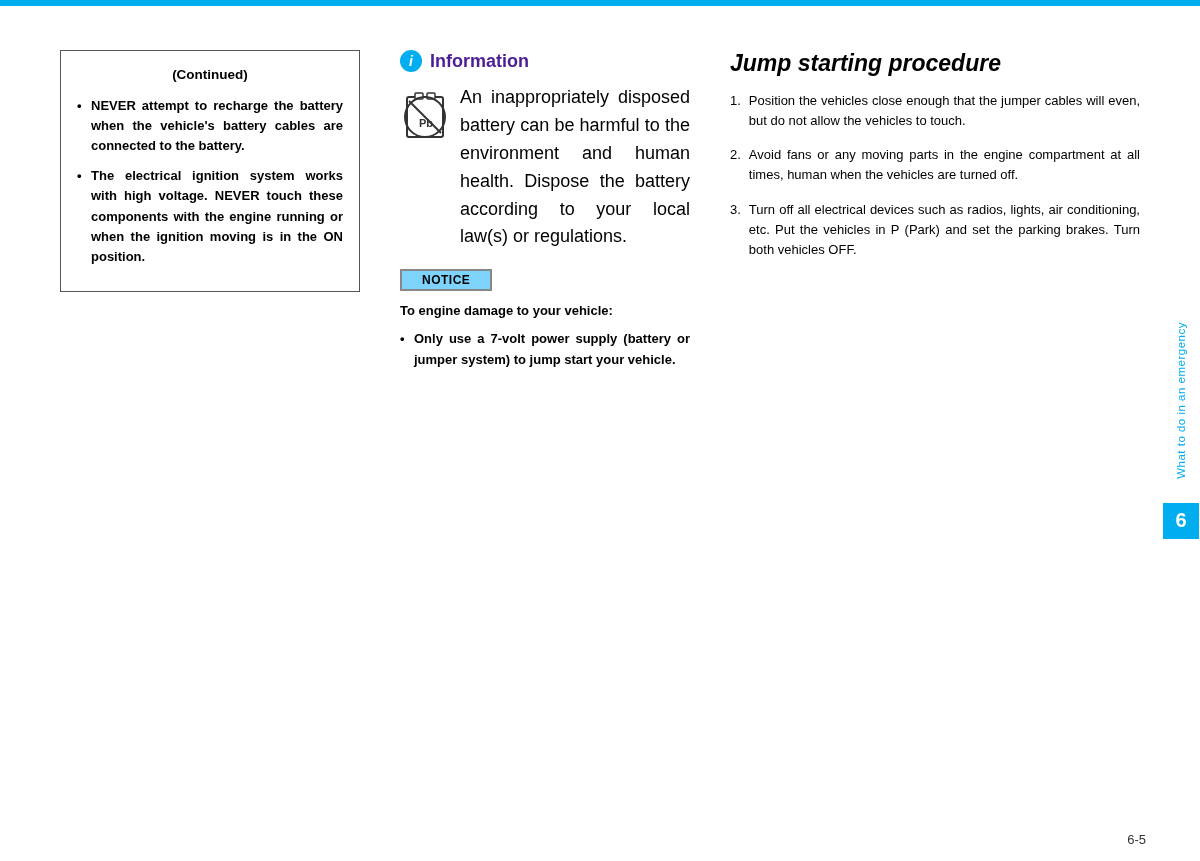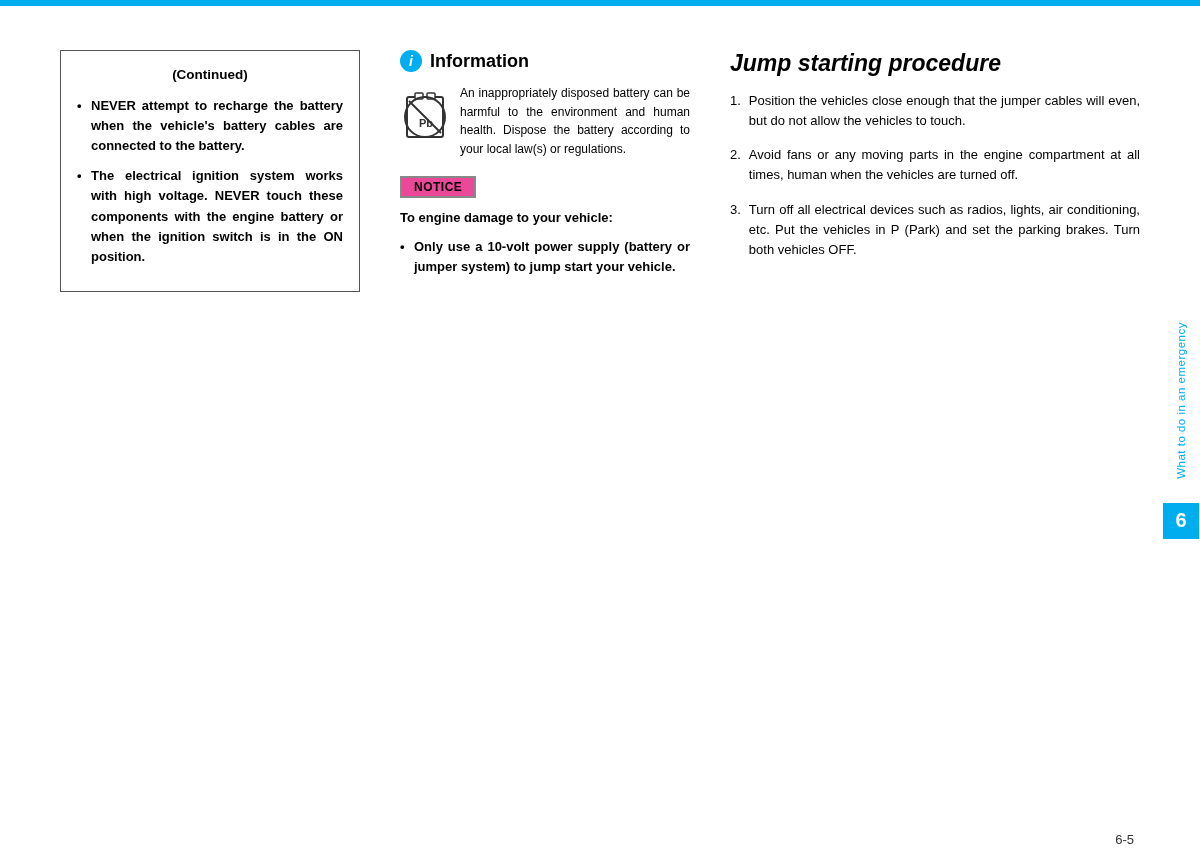--- a/index.html
+++ b/index.html
@@ -110,53 +110,53 @@
       color: white;
       font-style: italic;
       font-weight: bold;
       font-size: 14px;
       flex-shrink: 0;
     }
 
     .info-title {
       font-size: 18px;
       font-weight: bold;
-      color: #000000;
+      color: #4c1d95;
     }
 
     .info-body {
       display: flex;
       gap: 10px;
       margin-bottom: 18px;
     }
 
     .battery-icon {
       width: 50px;
       height: 60px;
       flex-shrink: 0;
       display: flex;
       align-items: center;
       justify-content: center;
     }
 
     .info-text {
-      font-size: 12px;
+      font-size: 18px;
       line-height: 1.55;
       text-align: justify;
     }
 
     
     .notice-box {
       border: 2px solid #888;
       display: inline-block;
-      padding: 2px 12px;
+      padding: 2px 20px;
       font-size: 12px;
       font-weight: bold;
       margin-bottom: 10px;
-      background: #ec4899;
+      background: #7dd3fc;
       letter-spacing: 0.5px;
     }
 
     .notice-content {
       font-size: 13px;
       line-height: 1.55;
       text-align: justify;
     }
 
     .notice-content .notice-intro {
@@ -253,21 +253,21 @@
       display: flex;
       align-items: center;
       justify-content: center;
       margin-top: 8px;
     }
 
     
     .page-number {
       position: absolute;
       bottom: 14px;
-      right: 66px;
+      right: 54px;
       font-size: 13px;
       color: #333;
     }
 
     
     .battery-svg {
       width: 48px;
       height: 58px;
     }
   </style>
@@ -276,21 +276,21 @@
 
 <div class="top-line"></div>
 
 <div class="main-content">
 
   <div class="left-column">
     <div class="continued-box">
       <div class="continued-title">(Continued)</div>
       <ul class="bullet-list">
         <li>NEVER attempt to recharge the battery when the vehicle's battery cables are connected to the battery.</li>
-        <li>The electrical ignition system works with high voltage. NEVER touch these components with the engine battery or when the ignition switch is in the ON position.</li>
+        <li>The electrical ignition system works with high voltage. NEVER touch these components with the engine running or when the ignition moving is in the ON position.</li>
       </ul>
     </div>
   </div>
 
   <div class="middle-column">
     <div class="info-header">
       <div class="info-icon">
         <span>i</span>
       </div>
       <div class="info-title">Information</div>
@@ -315,21 +315,21 @@
       </div>
 
       <div class="info-text">An inappropriately disposed battery can be harmful to the environment and human health. Dispose the battery according to your local law(s) or regulations.</div>
     </div>
 
     
     <div class="notice-box">NOTICE</div>
     <div class="notice-content">
       <div class="notice-intro">To engine damage to your vehicle:</div>
       <ul class="notice-bullets">
-        <li>Only use a 10-volt power supply (battery or jumper system) to jump start your vehicle.</li>
+        <li>Only use a 7-volt power supply (battery or jumper system) to jump start your vehicle.</li>
       </ul>
     </div>
   </div>
 
   <div class="right-column">
     <div class="jump-title">Jump starting procedure</div>
     <ol class="numbered-list">
       <li>
         <span class="num">1.</span>
         <span>Position the vehicles close enough that the jumper cables will even, but do not allow the vehicles to touch.</span>

